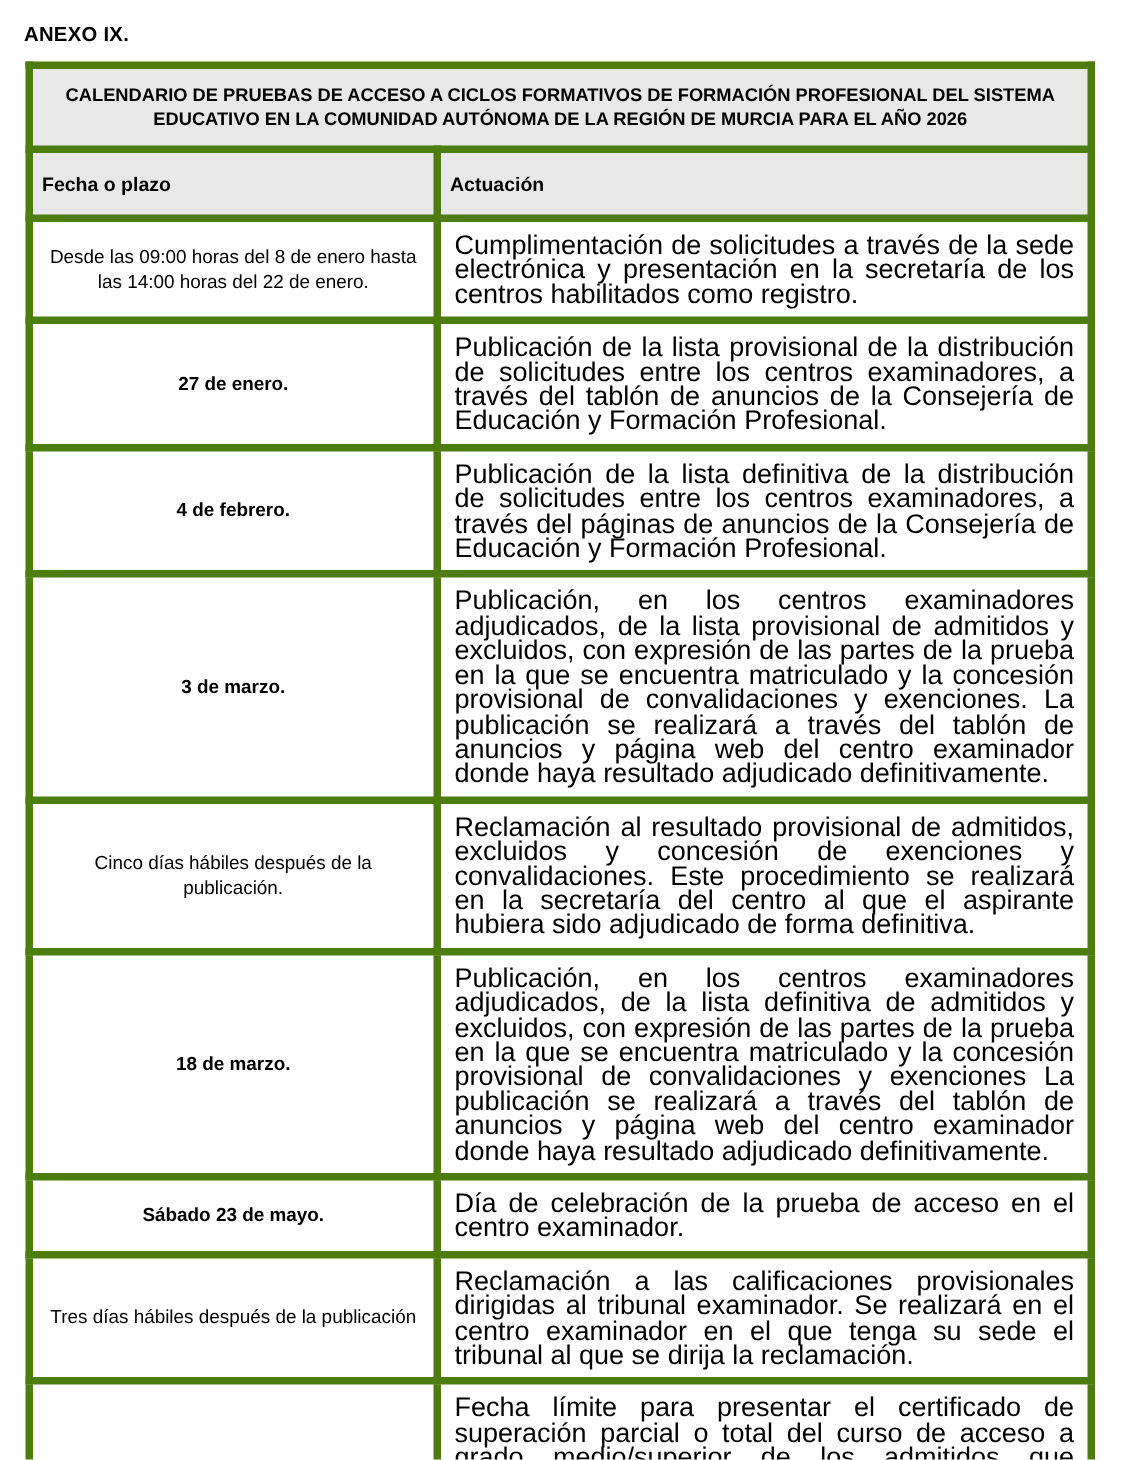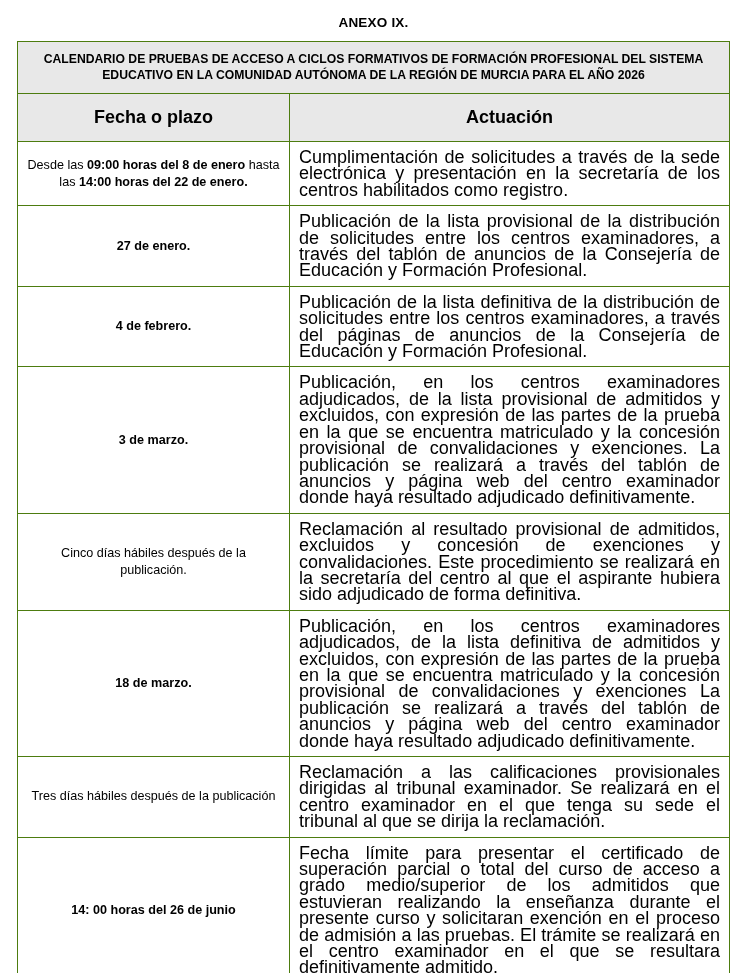--- a/index.html
+++ b/index.html
@@ -13,67 +13,66 @@
     font-family: "Liberation Sans", sans-serif;
     color: #000000;
     overflow: hidden;
   }
   .page {
     width: 747px;
     box-sizing: border-box;
     padding: 10px 16px 0 16px;
   }
   .doc-title {
-    text-align: center;
     font-weight: bold;
     font-size: 13.5px;
     line-height: 17px;
     letter-spacing: 0.2px;
     margin: 4px 0 10px 0;
   }
   table.cal {
     border-collapse: collapse;
     width: 713px;
     margin: 0 auto;
     table-layout: fixed;
   }
   table.cal td {
-    border: 1px solid #4d7c0f;
+    border: 5px solid #4d7c0f;
     vertical-align: middle;
     padding: 7px 9px;
   }
   .banner-cell {
     background: #e8e8e8;
     font-weight: bold;
     font-size: 12.2px;
     line-height: 16px;
     text-align: center;
     padding: 9px 14px 10px 14px !important;
   }
   .hdr-cell {
     background: #e8e8e8;
     font-weight: bold;
-    font-size: 18px;
-    text-align: center;
+    font-size: 13px;
+    text-align: left;
     padding: 13px 6px !important;
   }
   .col-date {
     width: 272px;
     text-align: center;
     font-size: 12.6px;
     line-height: 17px;
   }
   .col-act {
     text-align: justify;
     text-align-last: left;
     font-size: 18px;
     line-height: 16.4px;
     hyphens: none;
   }
-  .b { font-weight: bold; }
+  .b { font-weight: normal; }
   .date-strong {
     font-weight: bold;
   }
 </style>
 </head>
 <body>
 
 <div class="page">
 
   <div class="doc-title">
@@ -121,20 +120,24 @@
       <tr>
         <td class="col-date">Cinco días hábiles después de la publicación.</td>
         <td class="col-act">Reclamación al resultado provisional de admitidos, excluidos y concesión de exenciones y convalidaciones. Este procedimiento se realizará en la secretaría del centro al que el aspirante hubiera sido adjudicado de forma definitiva.</td>
       </tr>
 
       <tr>
         <td class="col-date date-strong">18 de marzo.</td>
         <td class="col-act">Publicación, en los centros examinadores adjudicados, de la lista definitiva de admitidos y excluidos, con expresión de las partes de la prueba en la que se encuentra matriculado y la concesión provisional de convalidaciones y exenciones La publicación se realizará a través del tablón de anuncios y página web del centro examinador donde haya resultado adjudicado definitivamente.</td>
       </tr>
 
+      <tr>
+        <td class="col-date date-strong">Sábado 23 de mayo.</td>
+        <td class="col-act">Día de celebración de la prueba de acceso en el centro examinador.</td>
+      </tr>
 
 
       <tr>
         <td class="col-date">Tres días hábiles después de la publicación</td>
         <td class="col-act">Reclamación a las calificaciones provisionales dirigidas al tribunal examinador. Se realizará en el centro examinador en el que tenga su sede el tribunal al que se dirija la reclamación.</td>
       </tr>
 
       <tr>
         <td class="col-date date-strong">14: 00 horas del 26 de junio</td>
         <td class="col-act">Fecha límite para presentar el certificado de superación parcial o total del curso de acceso a grado medio/superior de los admitidos que estuvieran realizando la enseñanza durante el presente curso y solicitaran exención en el proceso de admisión a las pruebas. El trámite se realizará en el centro examinador en el que se resultara definitivamente admitido.</td>

